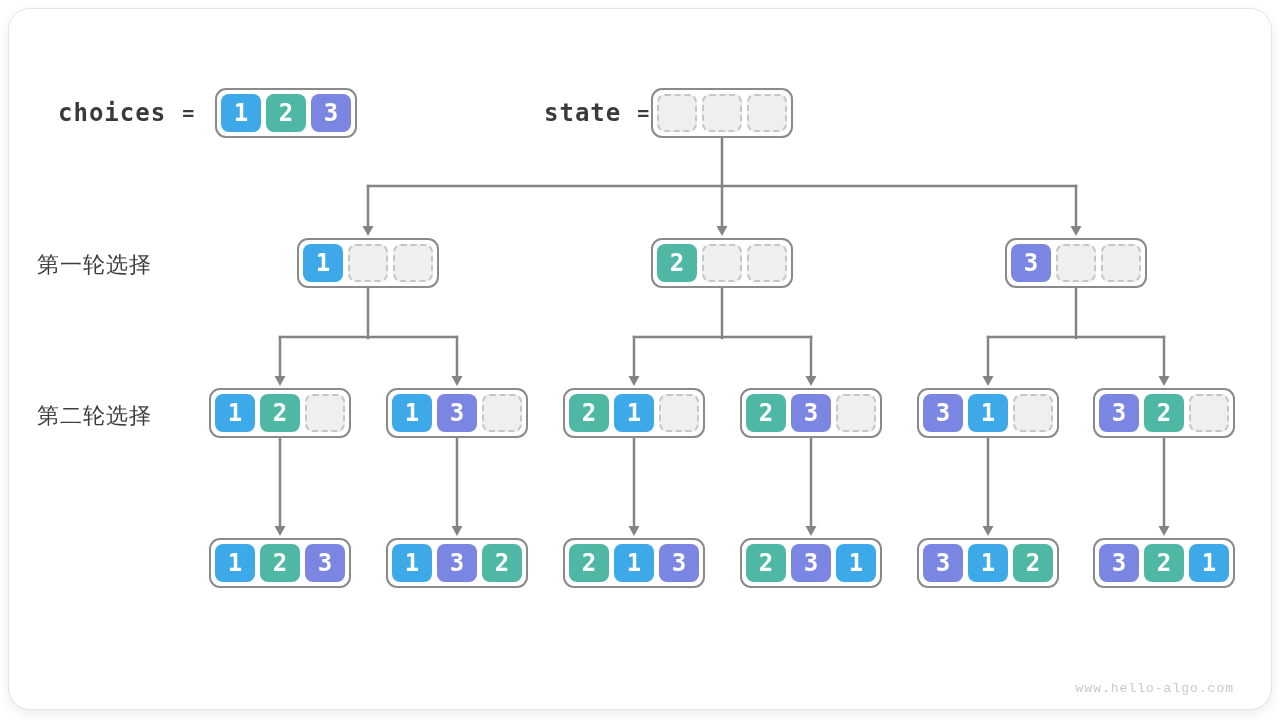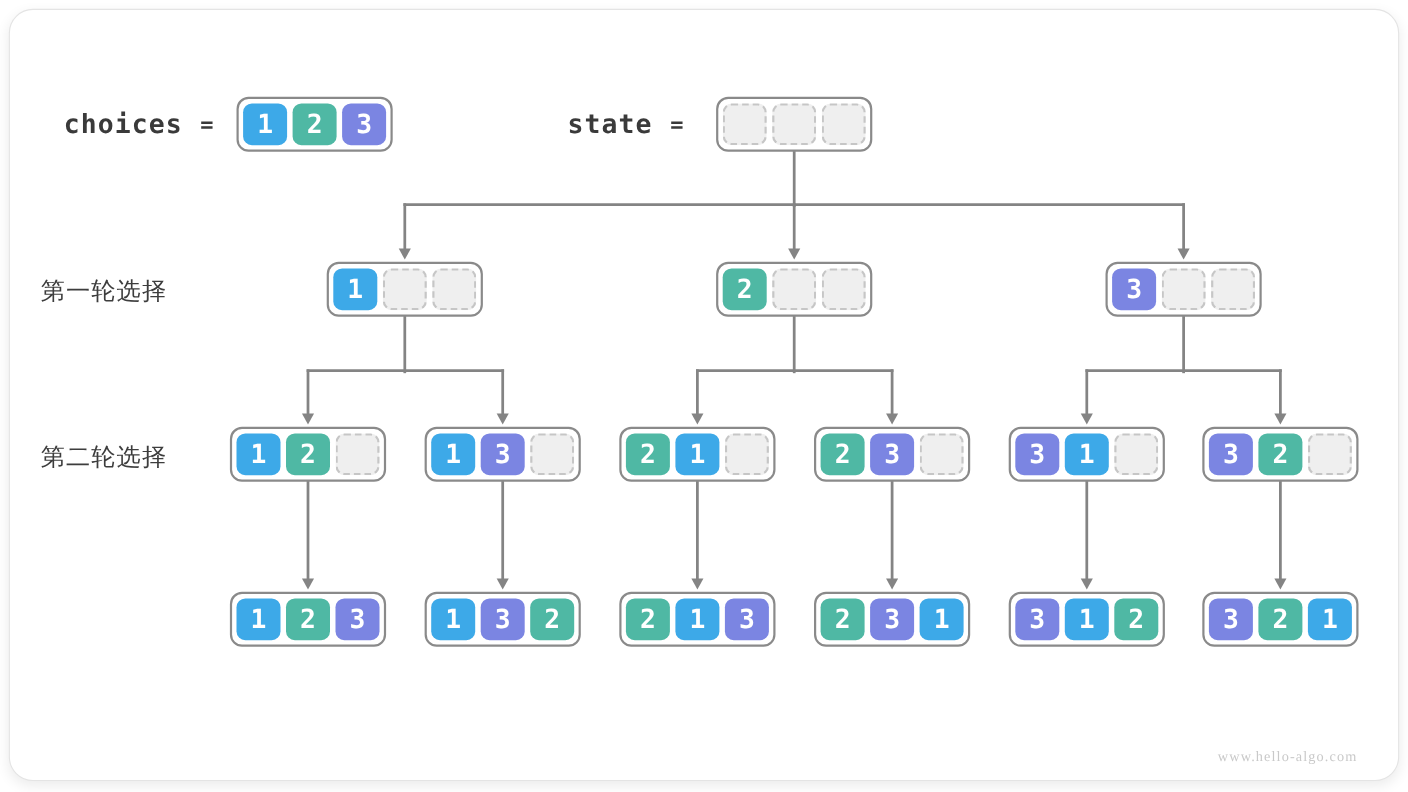--- a/index.html
+++ b/index.html
@@ -16,21 +16,21 @@
         font:bold 24px "DejaVu Sans Mono",monospace;color:#fff;}
   .cell.empty{background:#efefef;border:2px dashed #c6c6c6;}
   .hdr{position:absolute;top:88px;height:50px;display:flex;align-items:center;gap:16px;
        color:#3a3a3a;}
   .hdr .lbl{font-weight:bold;font-size:24px;letter-spacing:1px;}
   .hdr .eq{font-size:20px;font-weight:bold;}
   .round-label{position:absolute;left:37px;width:180px;font-size:22px;font-weight:500;
                color:#3d3d3d;font-family:"Liberation Sans","DejaVu Sans",sans-serif;
                letter-spacing:1px;}
   .watermark{position:absolute;right:46px;bottom:24px;font-size:13px;color:#c9c9c9;
-             letter-spacing:1px;font-family:Liberation Serif, serif;}
+             letter-spacing:1px;font-family:Liberation Mono, monospace;}
 </style>
 </head>
 <body>
 
 <div id="stage">
   <div class="card"></div>
 
   <svg id="edges" viewBox="0 0 1280 720" xmlns="http://www.w3.org/2000/svg">
       <line x1="722" y1="137" x2="722" y2="187" stroke="#848484" stroke-width="2.5" stroke-linecap="square"></line>
       <line x1="368" y1="186" x2="1076" y2="186" stroke="#848484" stroke-width="2.5" stroke-linecap="square"></line>
@@ -70,21 +70,21 @@
       <polygon points="982.5,526 993.5,526 988,536" fill="#848484"></polygon>
       <line x1="1164" y1="438" x2="1164" y2="528" stroke="#848484" stroke-width="2.5" stroke-linecap="square"></line>
       <polygon points="1158.5,526 1169.5,526 1164,536" fill="#848484"></polygon>
     </svg>
 
   <div class="hdr" style="left:58px">
     <span class="lbl">choices</span>
     <span class="eq">=</span>
   </div>
 
-  <div class="hdr" style="left:516px">
+  <div class="hdr" style="left:544px">
     <span class="lbl">state</span>
     <span class="eq">=</span>
   </div>
 
   <div class="round-label" style="top:401px">第二轮选择</div>
   <div class="round-label" style="top:250px">第一轮选择</div>
 
   <div class="watermark">www.hello-algo.com</div>
 <div class="state-box" style="left: 215px; top: 88px;">
       <div class="cell filled" style="background: rgb(61, 169, 232);">1</div>

